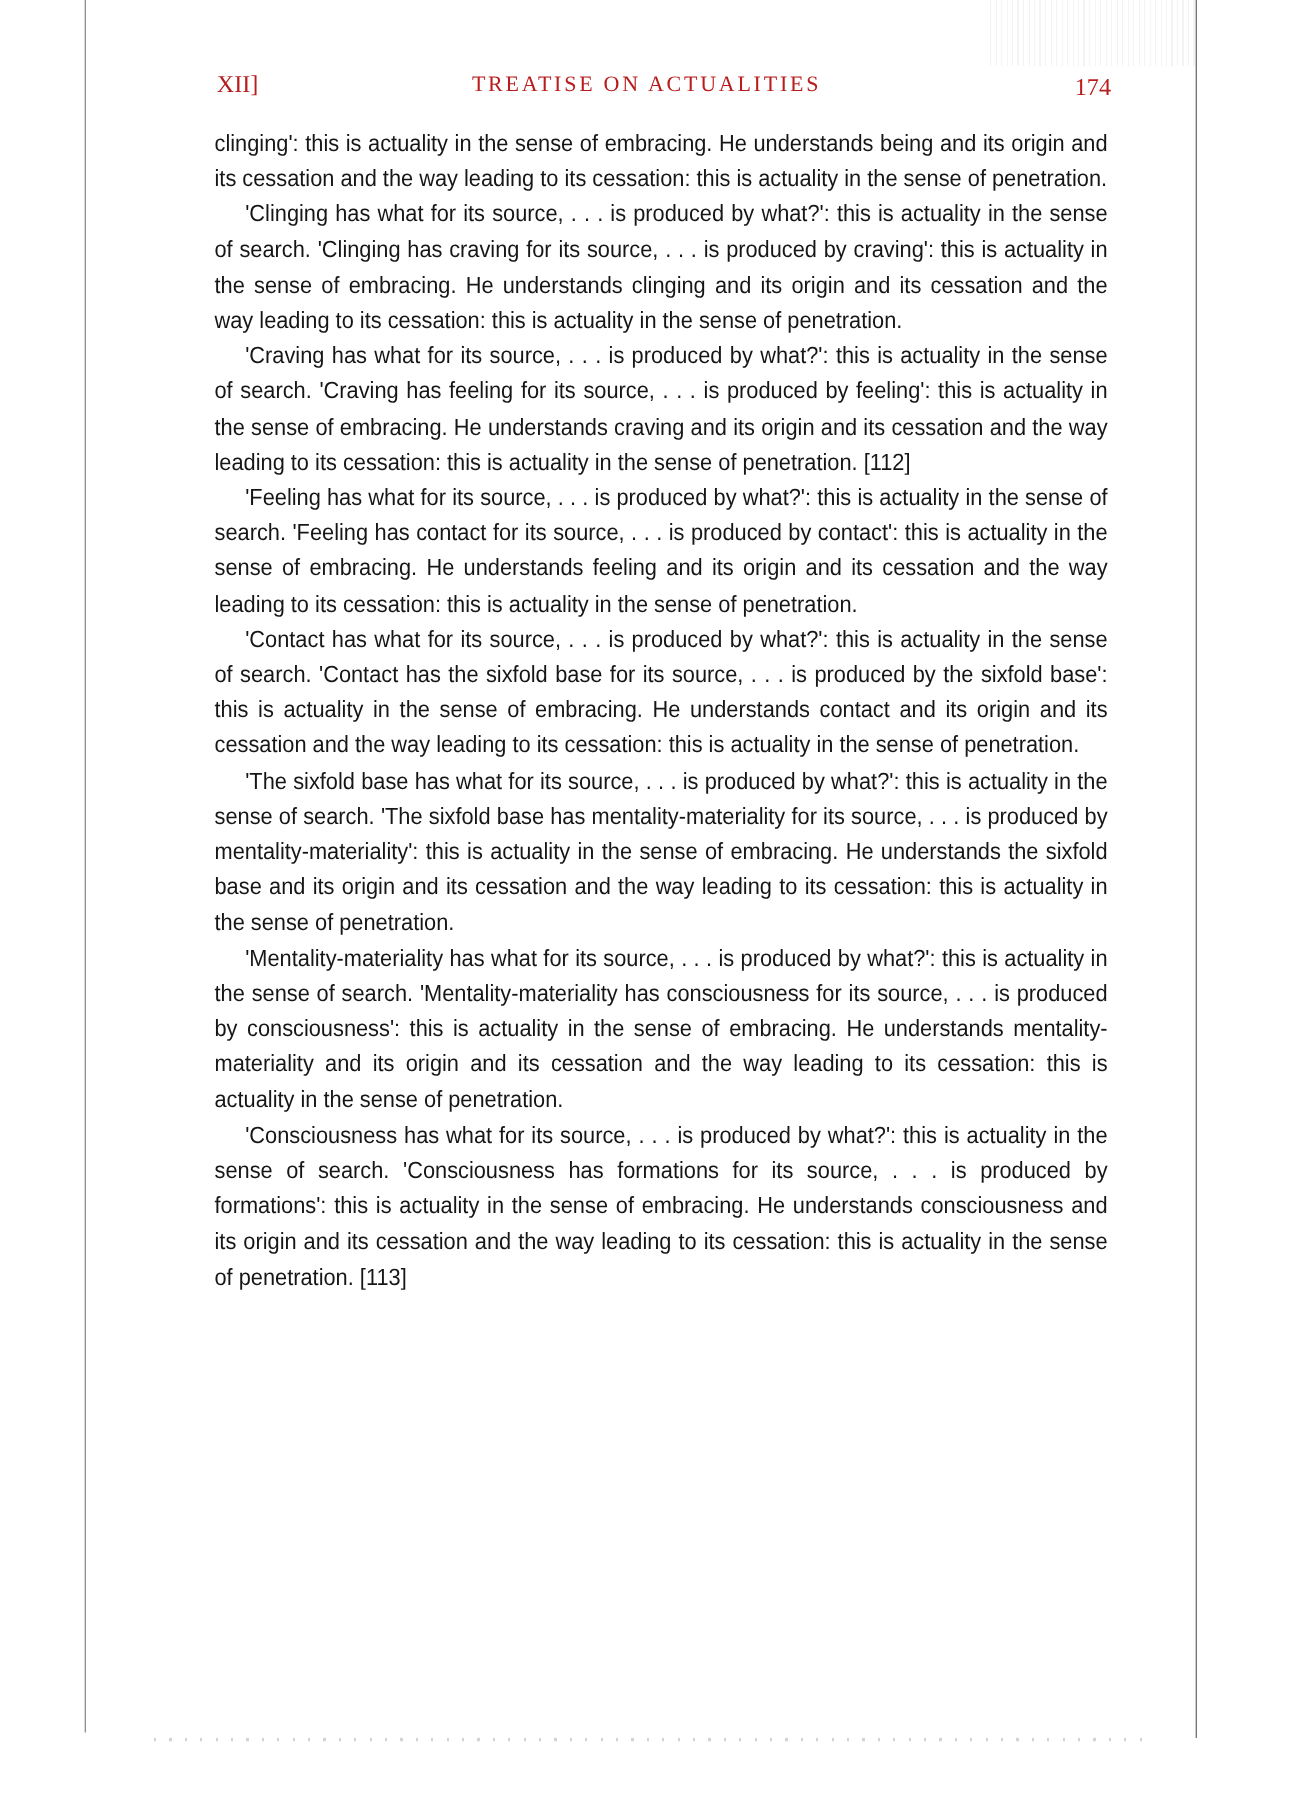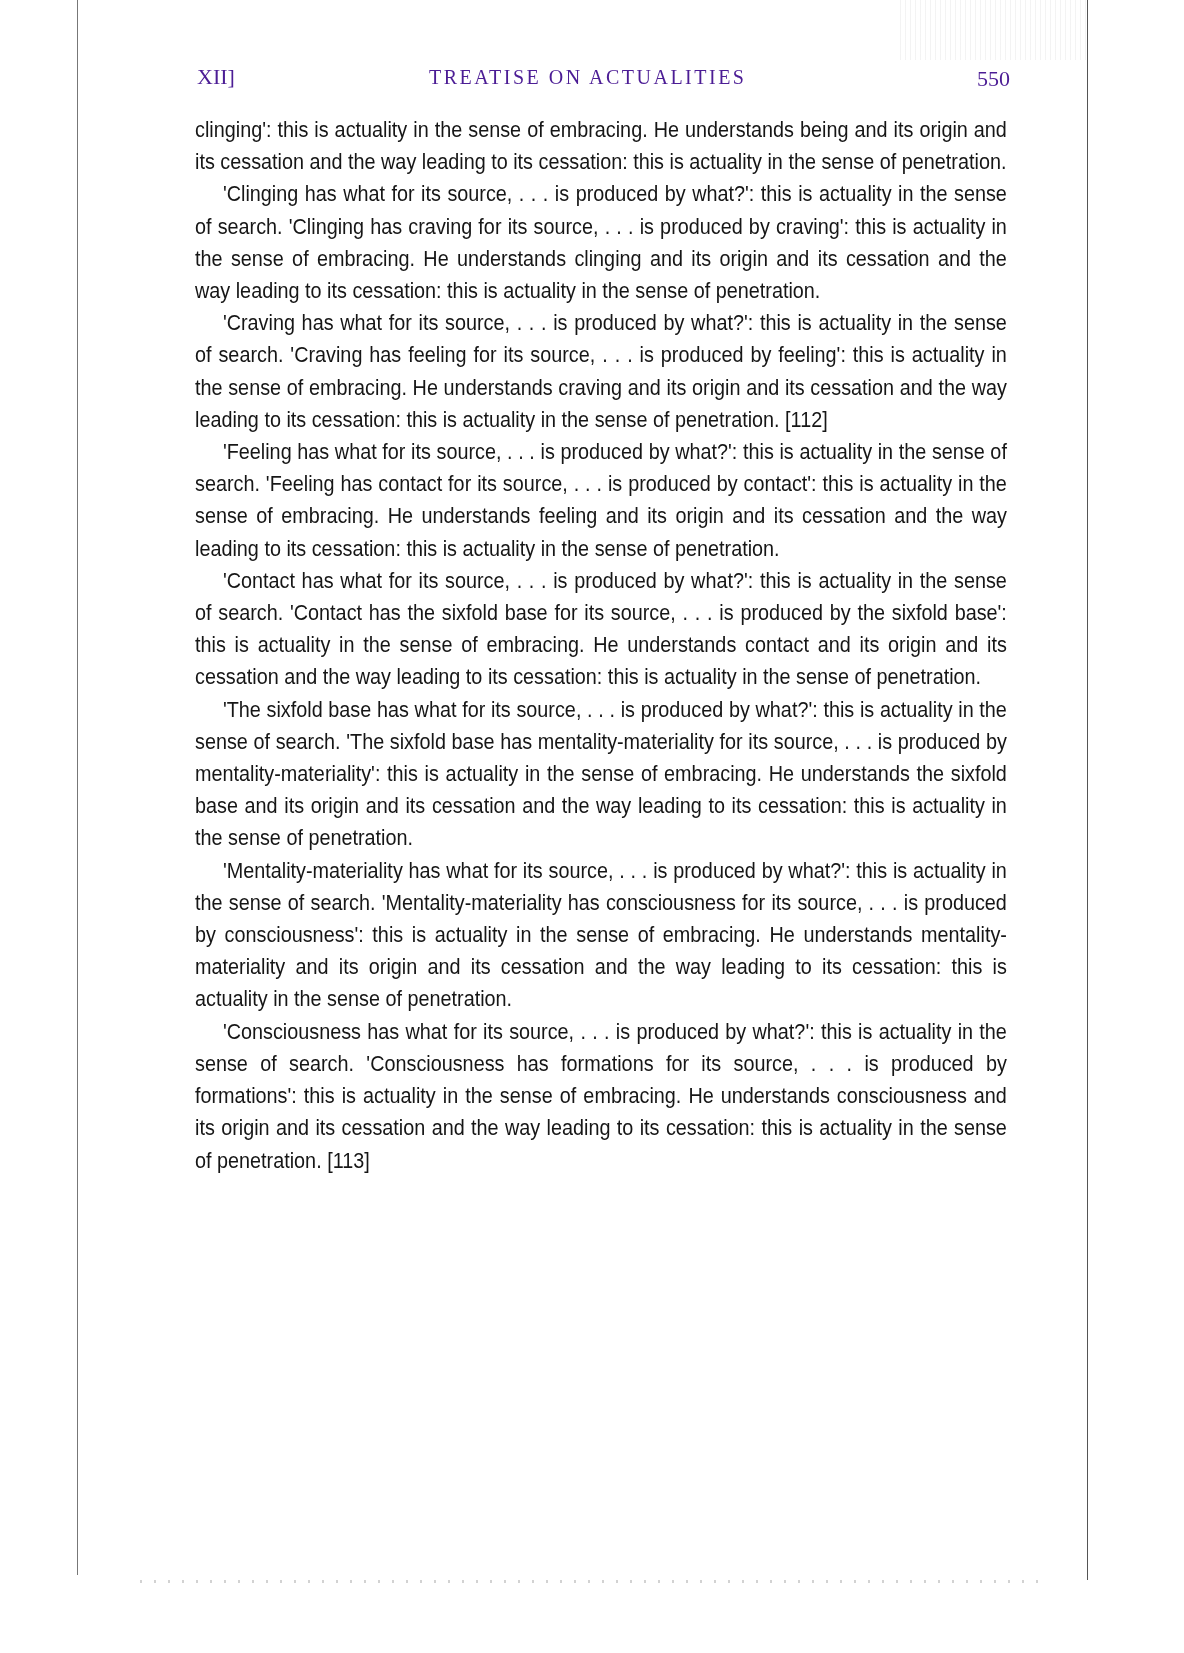--- a/index.html
+++ b/index.html
@@ -4,21 +4,21 @@
   <style>
     html, body { margin: 0; padding: 0; background: #ffffff; }
     body { width: 1184px; height: 1653px; position: relative; overflow: hidden; }
     .scan-line-left { position: absolute; left: 77px; top: 0; width: 1px; height: 1575px; background: #777; }
     .scan-line-right { position: absolute; left: 1087px; top: 0; width: 1px; height: 1580px; background: #555; }
     .scan-noise-top { position: absolute; left: 900px; top: 0; width: 190px; height: 60px;
       background: repeating-linear-gradient(90deg, rgba(0,0,0,0.10) 0 1px, transparent 1px 5px); opacity: .45; }
     .scan-noise-bottom { position: absolute; left: 140px; top: 1580px; width: 900px; height: 3px;
       background: repeating-linear-gradient(90deg, rgba(0,0,0,0.35) 0 2px, transparent 2px 14px); opacity: .5; }
     .header { position: absolute; top: 56px; left: 197px; width: 820px; height: 40px;
-      font-family: "Liberation Serif", serif; font-size: 21px; color: #4c1d95; }
+      font-family: "Liberation Serif", serif; font-size: 21px; color: #b91c1c; }
     .header .chapter { position: absolute; left: 0; top: 8px; font-size: 22px; }
     .header .running-title { position: absolute; left: 232px; top: 10px; letter-spacing: 2.5px; font-size: 20px; text-align: center; }
     .header .page-number { position: absolute; left: 780px; top: 10px; font-size: 22px; }
     .body-text { position: absolute; top: 114px; left: 195px; width: 812px;
       font-family: "Liberation Sans Narrow", "Liberation Sans", sans-serif;
       font-size: 21.3px; line-height: 32.2px; color: #161616; text-align: justify;
       transform: scaleX(0.93); transform-origin: left top; width: 873px; }
     .body-text p { margin: 0; text-indent: 30px; }
     .body-text p.cont { text-indent: 0; }
   </style>
@@ -26,21 +26,21 @@
 <body>
 
 <div class="scan-line-left"></div>
 <div class="scan-line-right"></div>
 <div class="scan-noise-top"></div>
 <div class="scan-noise-bottom"></div>
 
 <div class="header">
   <span class="chapter">XII]</span>
   <span class="running-title">TREATISE ON ACTUALITIES</span>
-  <span class="page-number">550</span>
+  <span class="page-number">174</span>
 </div>
 
 <div class="body-text">
   <p class="cont">clinging': this is actuality in the sense of embracing. He understands being and its origin and its cessation and the way leading to its cessation: this is actuality in the sense of penetration.</p>
   <p>'Clinging has what for its source, . . . is produced by what?': this is actuality in the sense of search. 'Clinging has craving for its source, . . . is produced by craving': this is actuality in the sense of embracing. He understands clinging and its origin and its cessation and the way leading to its cessation: this is actuality in the sense of penetration.</p>
   <p>'Craving has what for its source, . . . is produced by what?': this is actuality in the sense of search. 'Craving has feeling for its source, . . . is produced by feeling': this is actuality in the sense of embracing. He understands craving and its origin and its cessation and the way leading to its cessation: this is actuality in the sense of penetration. [112]</p>
   <p>'Feeling has what for its source, . . . is produced by what?': this is actuality in the sense of search. 'Feeling has contact for its source, . . . is produced by contact': this is actuality in the sense of embracing. He understands feeling and its origin and its cessation and the way leading to its cessation: this is actuality in the sense of penetration.</p>
   <p>'Contact has what for its source, . . . is produced by what?': this is actuality in the sense of search. 'Contact has the sixfold base for its source, . . . is produced by the sixfold base': this is actuality in the sense of embracing. He understands contact and its origin and its cessation and the way leading to its cessation: this is actuality in the sense of penetration.</p>
   <p>'The sixfold base has what for its source, . . . is produced by what?': this is actuality in the sense of search. 'The sixfold base has mentality-materiality for its source, . . . is produced by mentality-materiality': this is actuality in the sense of embracing. He understands the sixfold base and its origin and its cessation and the way leading to its cessation: this is actuality in the sense of penetration.</p>
   <p>'Mentality-materiality has what for its source, . . . is produced by what?': this is actuality in the sense of search. 'Mentality-materiality has consciousness for its source, . . . is produced by consciousness': this is actuality in the sense of embracing. He understands mentality-materiality and its origin and its cessation and the way leading to its cessation: this is actuality in the sense of penetration.</p>

